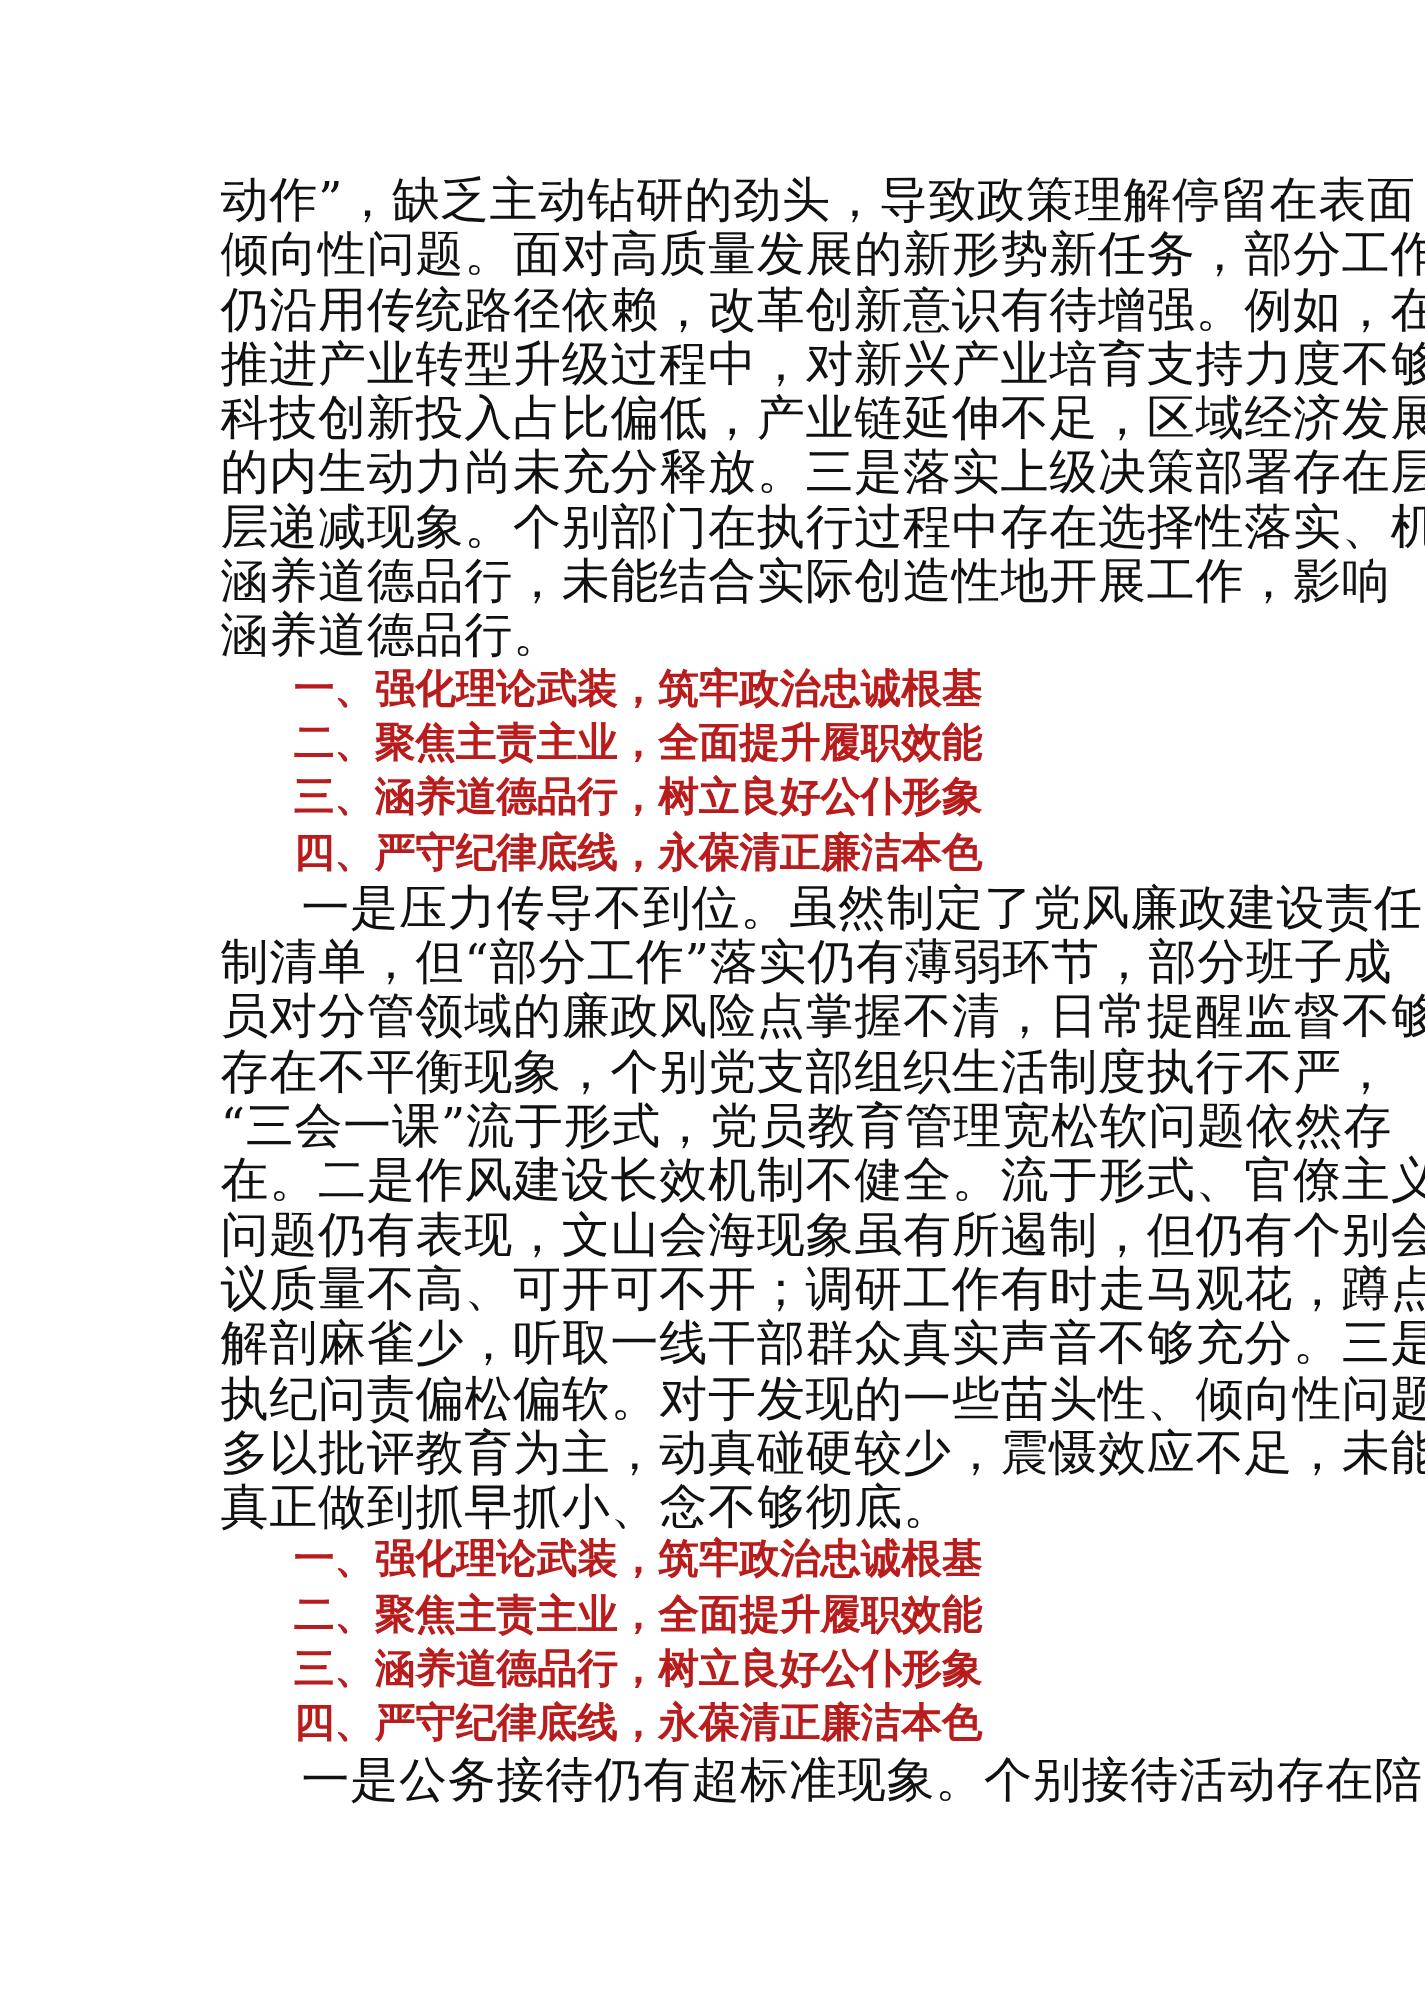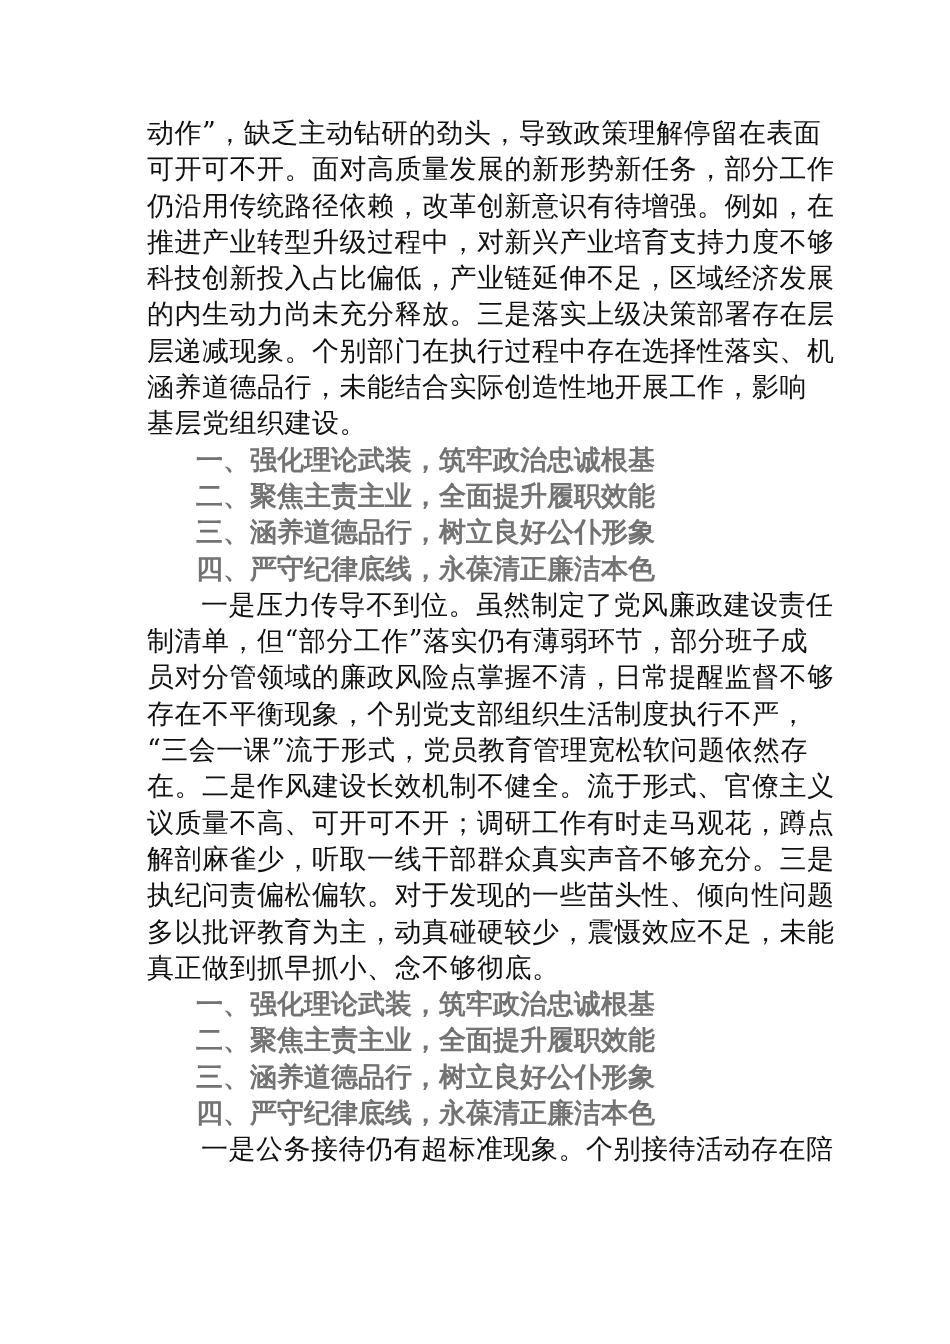--- a/index.html
+++ b/index.html
@@ -4,65 +4,66 @@
 <style>
   html, body { margin: 0; padding: 0; background: #ffffff; }
   body { width: 950px; height: 1344px; position: relative; overflow: hidden; }
   .page {
     position: absolute; left: 147px; top: 115px; width: 658px;
     color: #111;
   }
   .line {
     height: 36.3px; line-height: 36.3px;
     font-family: "DejaVu Serif", "Liberation Serif", serif;
-    font-size: 27px; white-space: nowrap;
+    font-size: 32px; white-space: nowrap;
     text-align: justify; text-align-last: justify;
     letter-spacing: 0.5px;
   }
   .line.last { text-align-last: left; }
   .heading {
     height: 36.3px; line-height: 36.3px;
     font-family: "DejaVu Sans", "Liberation Sans", sans-serif;
     font-size: 27px; font-weight: bold; white-space: nowrap;
-    padding-left: 49px; color: #737373;
+    padding-left: 49px; color: #b91c1c;
     letter-spacing: 0px;
   }
   .indent { padding-left: 54px; }
 </style>
 </head>
 <body>
 
 <div class="page">
 
   <div>
     <div class="line">动作”，缺乏主动钻研的劲头，导致政策理解停留在表面</div>
-    <div class="line">可开可不开。面对高质量发展的新形势新任务，部分工作</div>
+    <div class="line">倾向性问题。面对高质量发展的新形势新任务，部分工作</div>
     <div class="line">仍沿用传统路径依赖，改革创新意识有待增强。例如，在</div>
     <div class="line">推进产业转型升级过程中，对新兴产业培育支持力度不够</div>
     <div class="line">科技创新投入占比偏低，产业链延伸不足，区域经济发展</div>
     <div class="line">的内生动力尚未充分释放。三是落实上级决策部署存在层</div>
     <div class="line">层递减现象。个别部门在执行过程中存在选择性落实、机</div>
     <div class="line">涵养道德品行，未能结合实际创造性地开展工作，影响</div>
-    <div class="line last">基层党组织建设。</div>
+    <div class="line last">涵养道德品行。</div>
   </div>
 
   <div>
     <div class="heading">一、强化理论武装，筑牢政治忠诚根基</div>
     <div class="heading">二、聚焦主责主业，全面提升履职效能</div>
     <div class="heading">三、涵养道德品行，树立良好公仆形象</div>
     <div class="heading">四、严守纪律底线，永葆清正廉洁本色</div>
   </div>
 
   <div>
     <div class="line indent">一是压力传导不到位。虽然制定了党风廉政建设责任</div>
     <div class="line">制清单，但“部分工作”落实仍有薄弱环节，部分班子成</div>
     <div class="line">员对分管领域的廉政风险点掌握不清，日常提醒监督不够</div>
     <div class="line">存在不平衡现象，个别党支部组织生活制度执行不严，</div>
     <div class="line">“三会一课”流于形式，党员教育管理宽松软问题依然存</div>
     <div class="line">在。二是作风建设长效机制不健全。流于形式、官僚主义</div>
+    <div class="line">问题仍有表现，文山会海现象虽有所遏制，但仍有个别会</div>
     <div class="line">议质量不高、可开可不开；调研工作有时走马观花，蹲点</div>
     <div class="line">解剖麻雀少，听取一线干部群众真实声音不够充分。三是</div>
     <div class="line">执纪问责偏松偏软。对于发现的一些苗头性、倾向性问题</div>
     <div class="line">多以批评教育为主，动真碰硬较少，震慑效应不足，未能</div>
     <div class="line last">真正做到抓早抓小、念不够彻底。</div>
   </div>
 
   <div>
     <div class="heading">一、强化理论武装，筑牢政治忠诚根基</div>
     <div class="heading">二、聚焦主责主业，全面提升履职效能</div>

